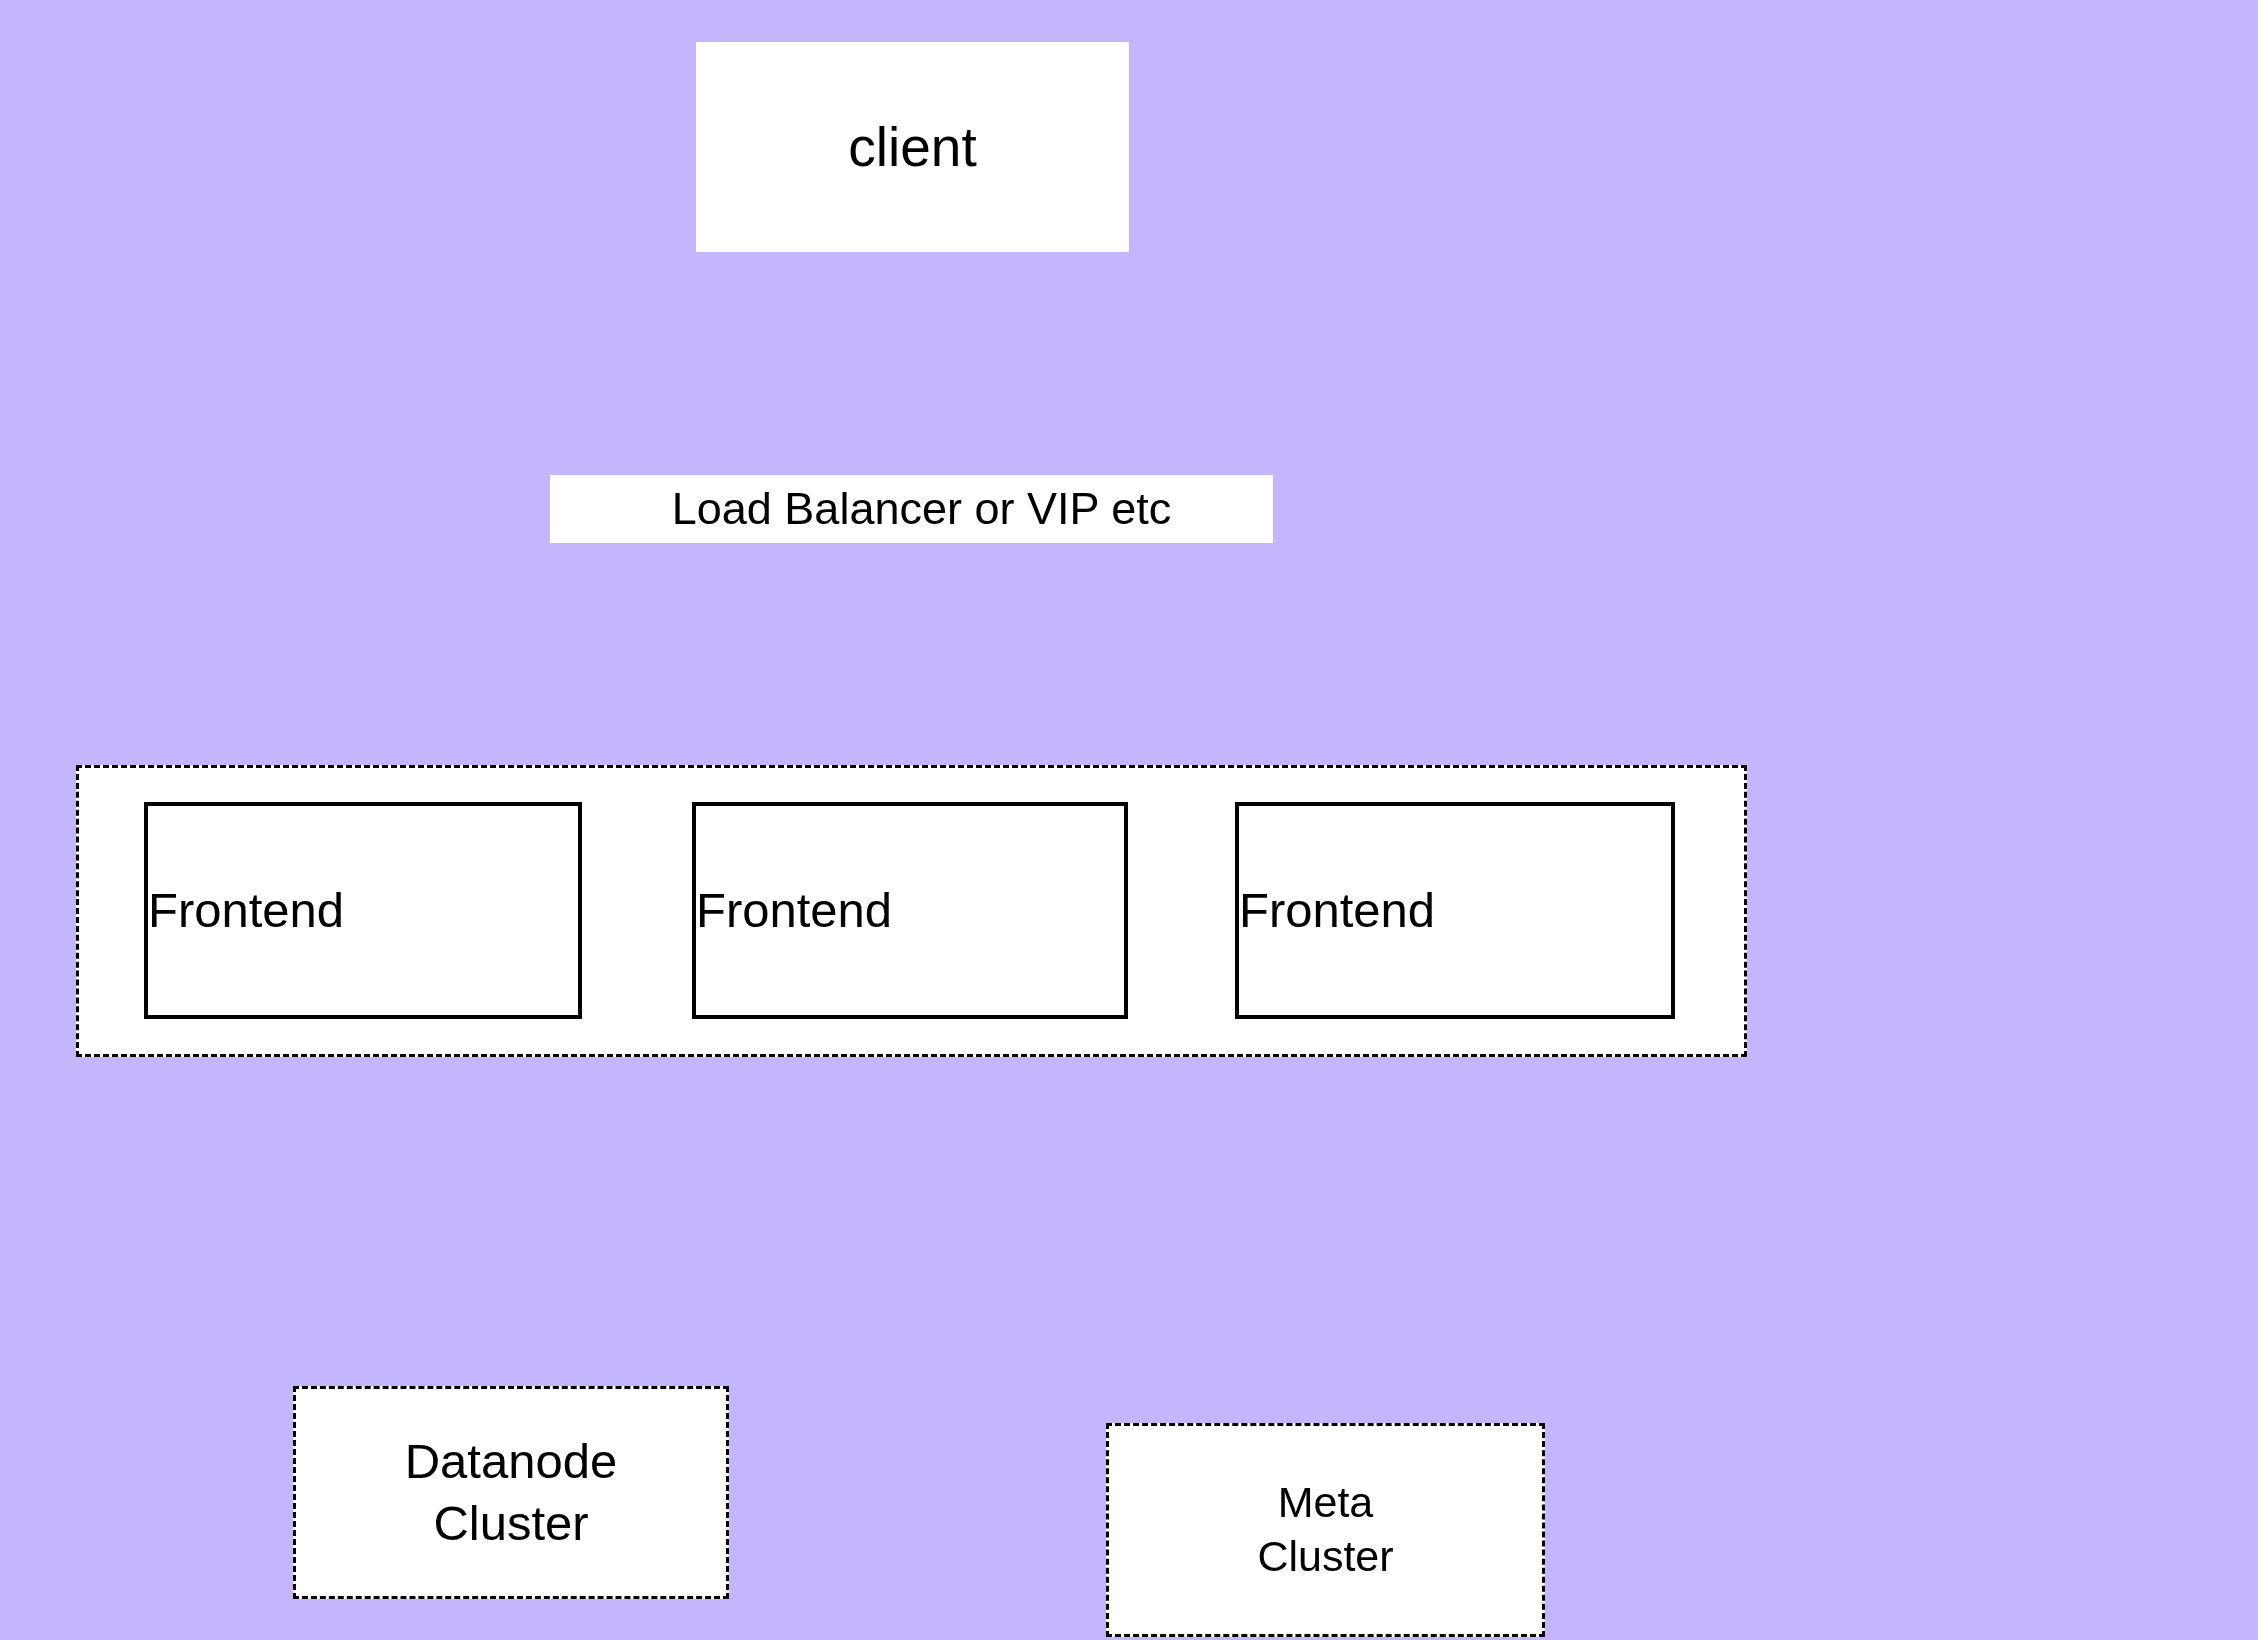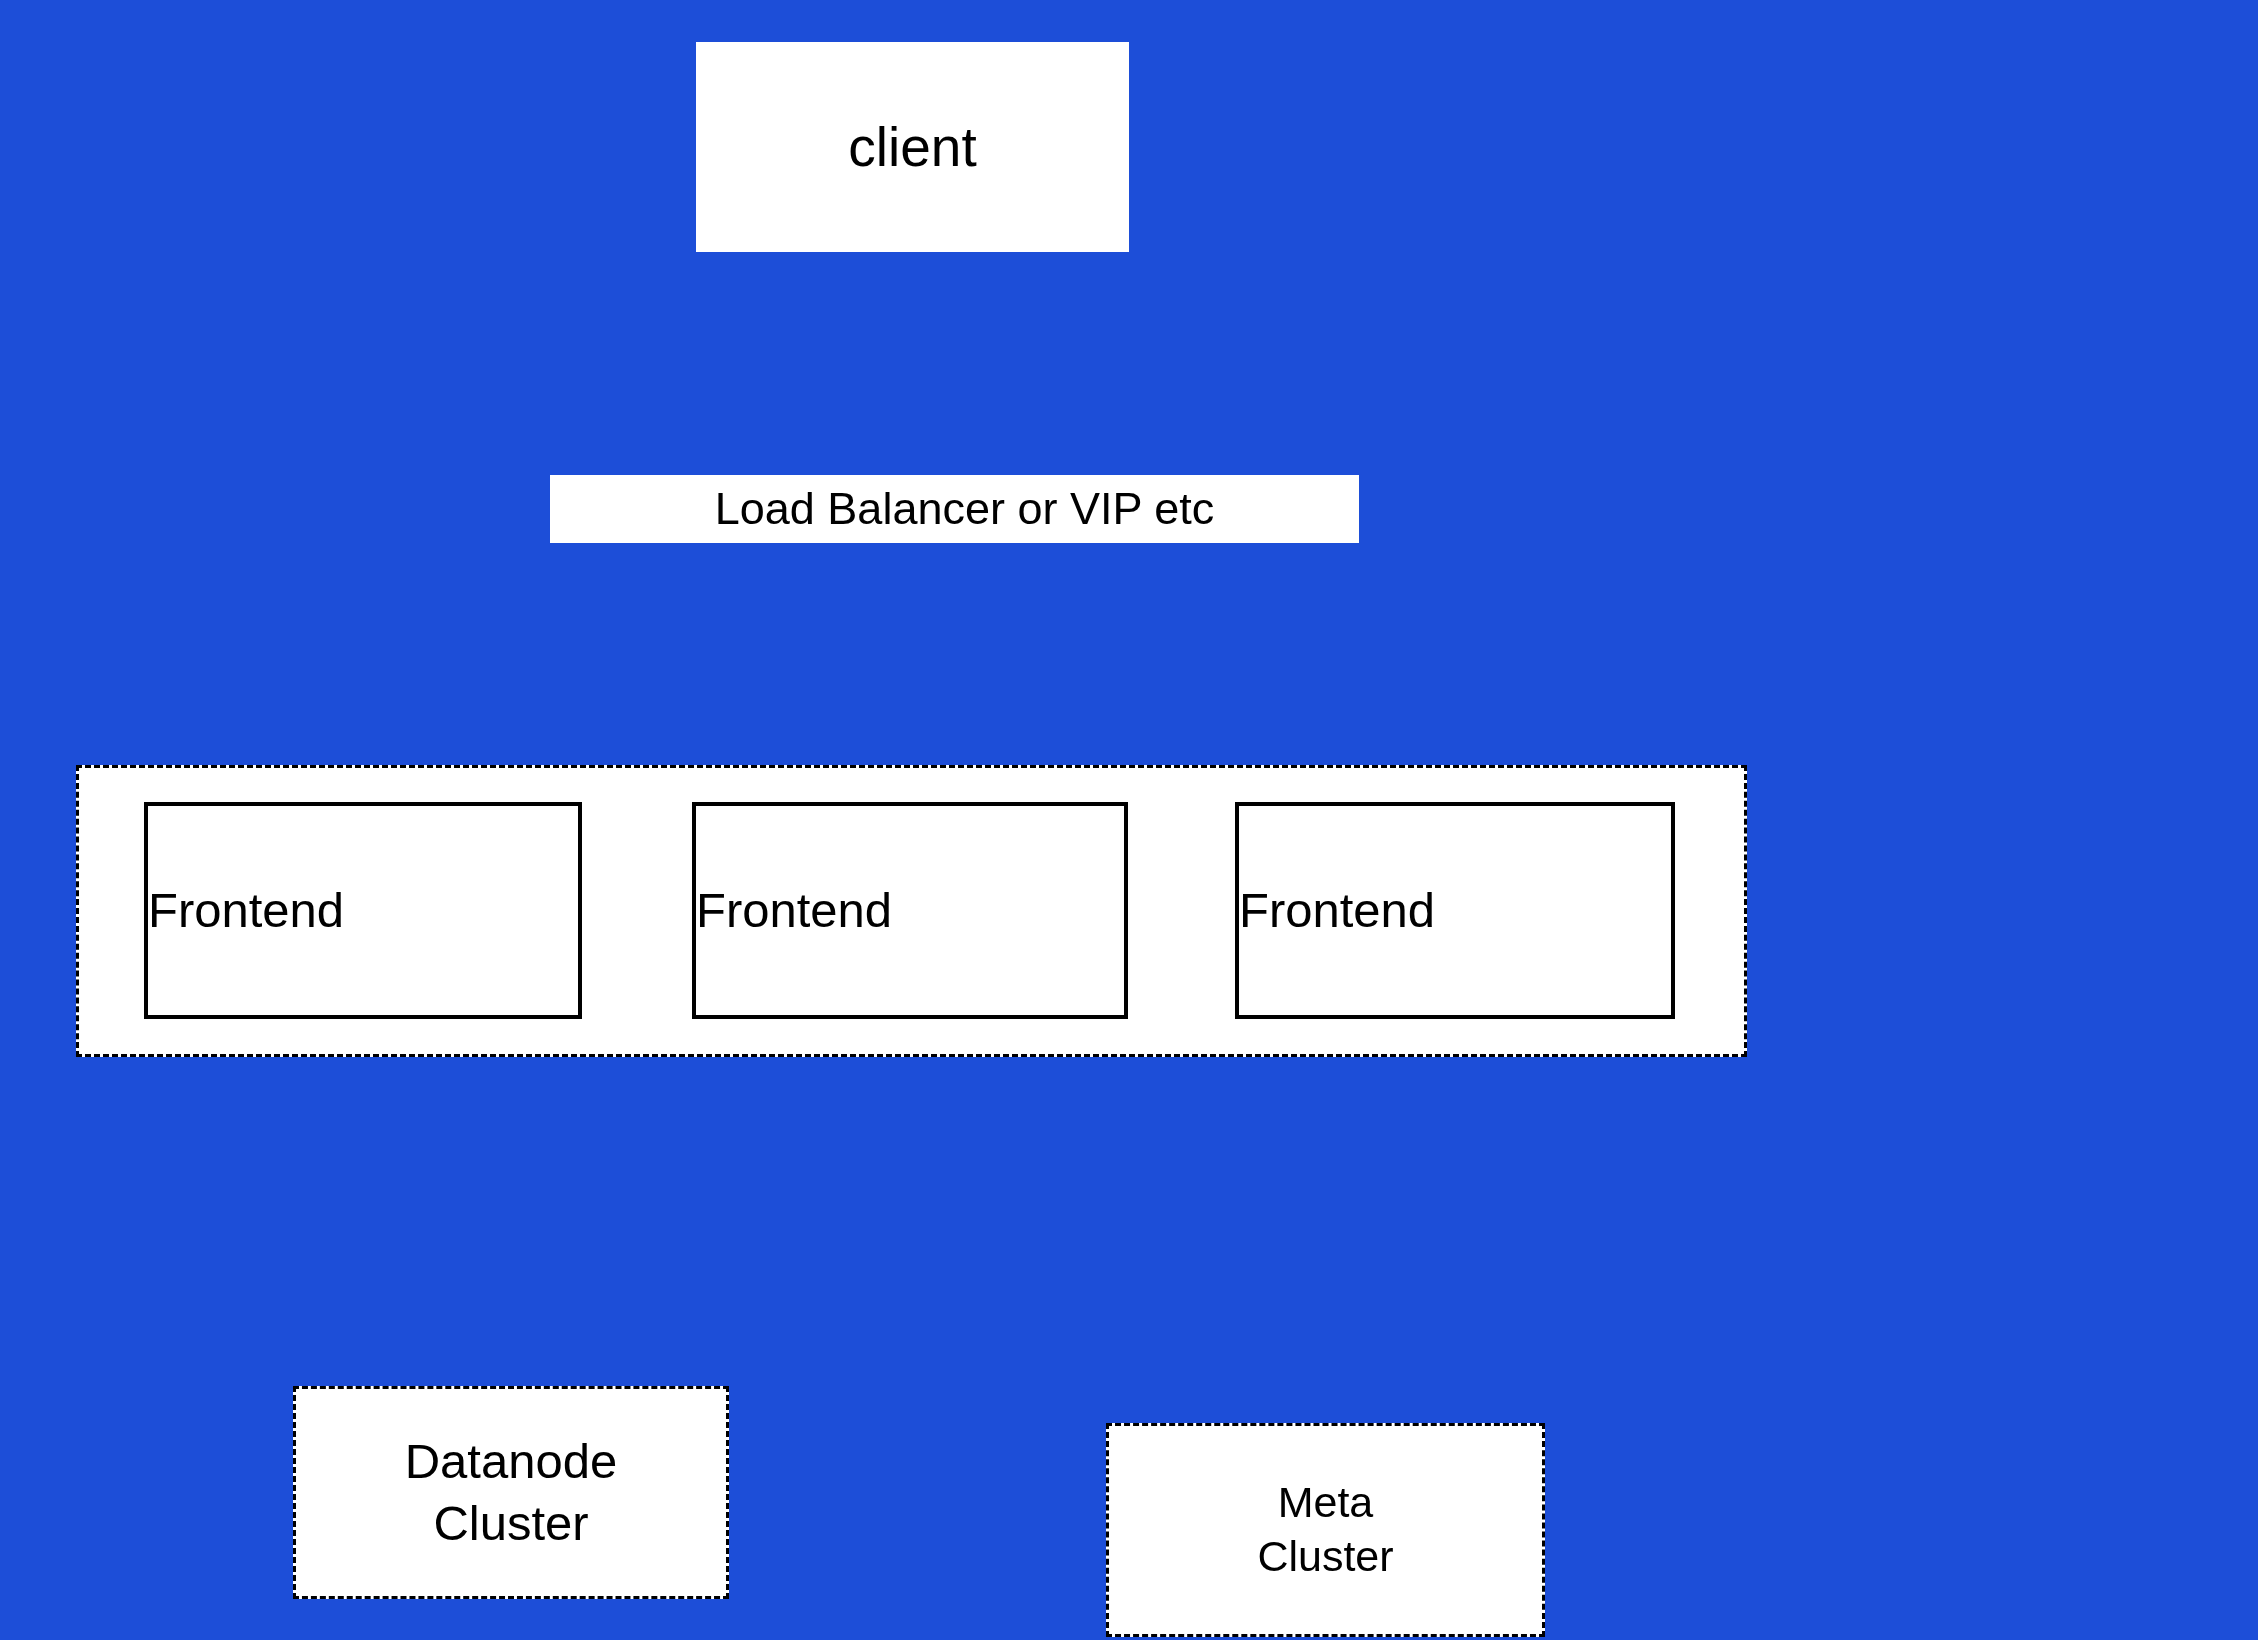--- a/index.html
+++ b/index.html
@@ -4,21 +4,21 @@
 <style>
   html, body {
     margin: 0;
     padding: 0;
     background: #000000;
   }
   #canvas {
     position: relative;
     width: 2258px;
     height: 1640px;
-    background: #1d4ed8;
+    background: #c4b5fd;
     overflow: hidden;
     font-family: "Liberation Sans", "DejaVu Sans", sans-serif;
     color: #000000;
   }
   .node {
     position: absolute;
     background: #ffffff;
     display: flex;
     align-items: center;
     justify-content: center;
@@ -34,21 +34,21 @@
     left: 696px;
     top: 42px;
     width: 433px;
     height: 210px;
     font-size: 55px;
   }
   
   #load-balancer-node {
     left: 550px;
     top: 475px;
-    width: 809px;
+    width: 723px;
     height: 68px;
     font-size: 45px;
     padding-left: 20px;
   }
   
   #frontend-group {
     position: absolute;
     left: 76px;
     top: 765px;
     width: 1671px;

